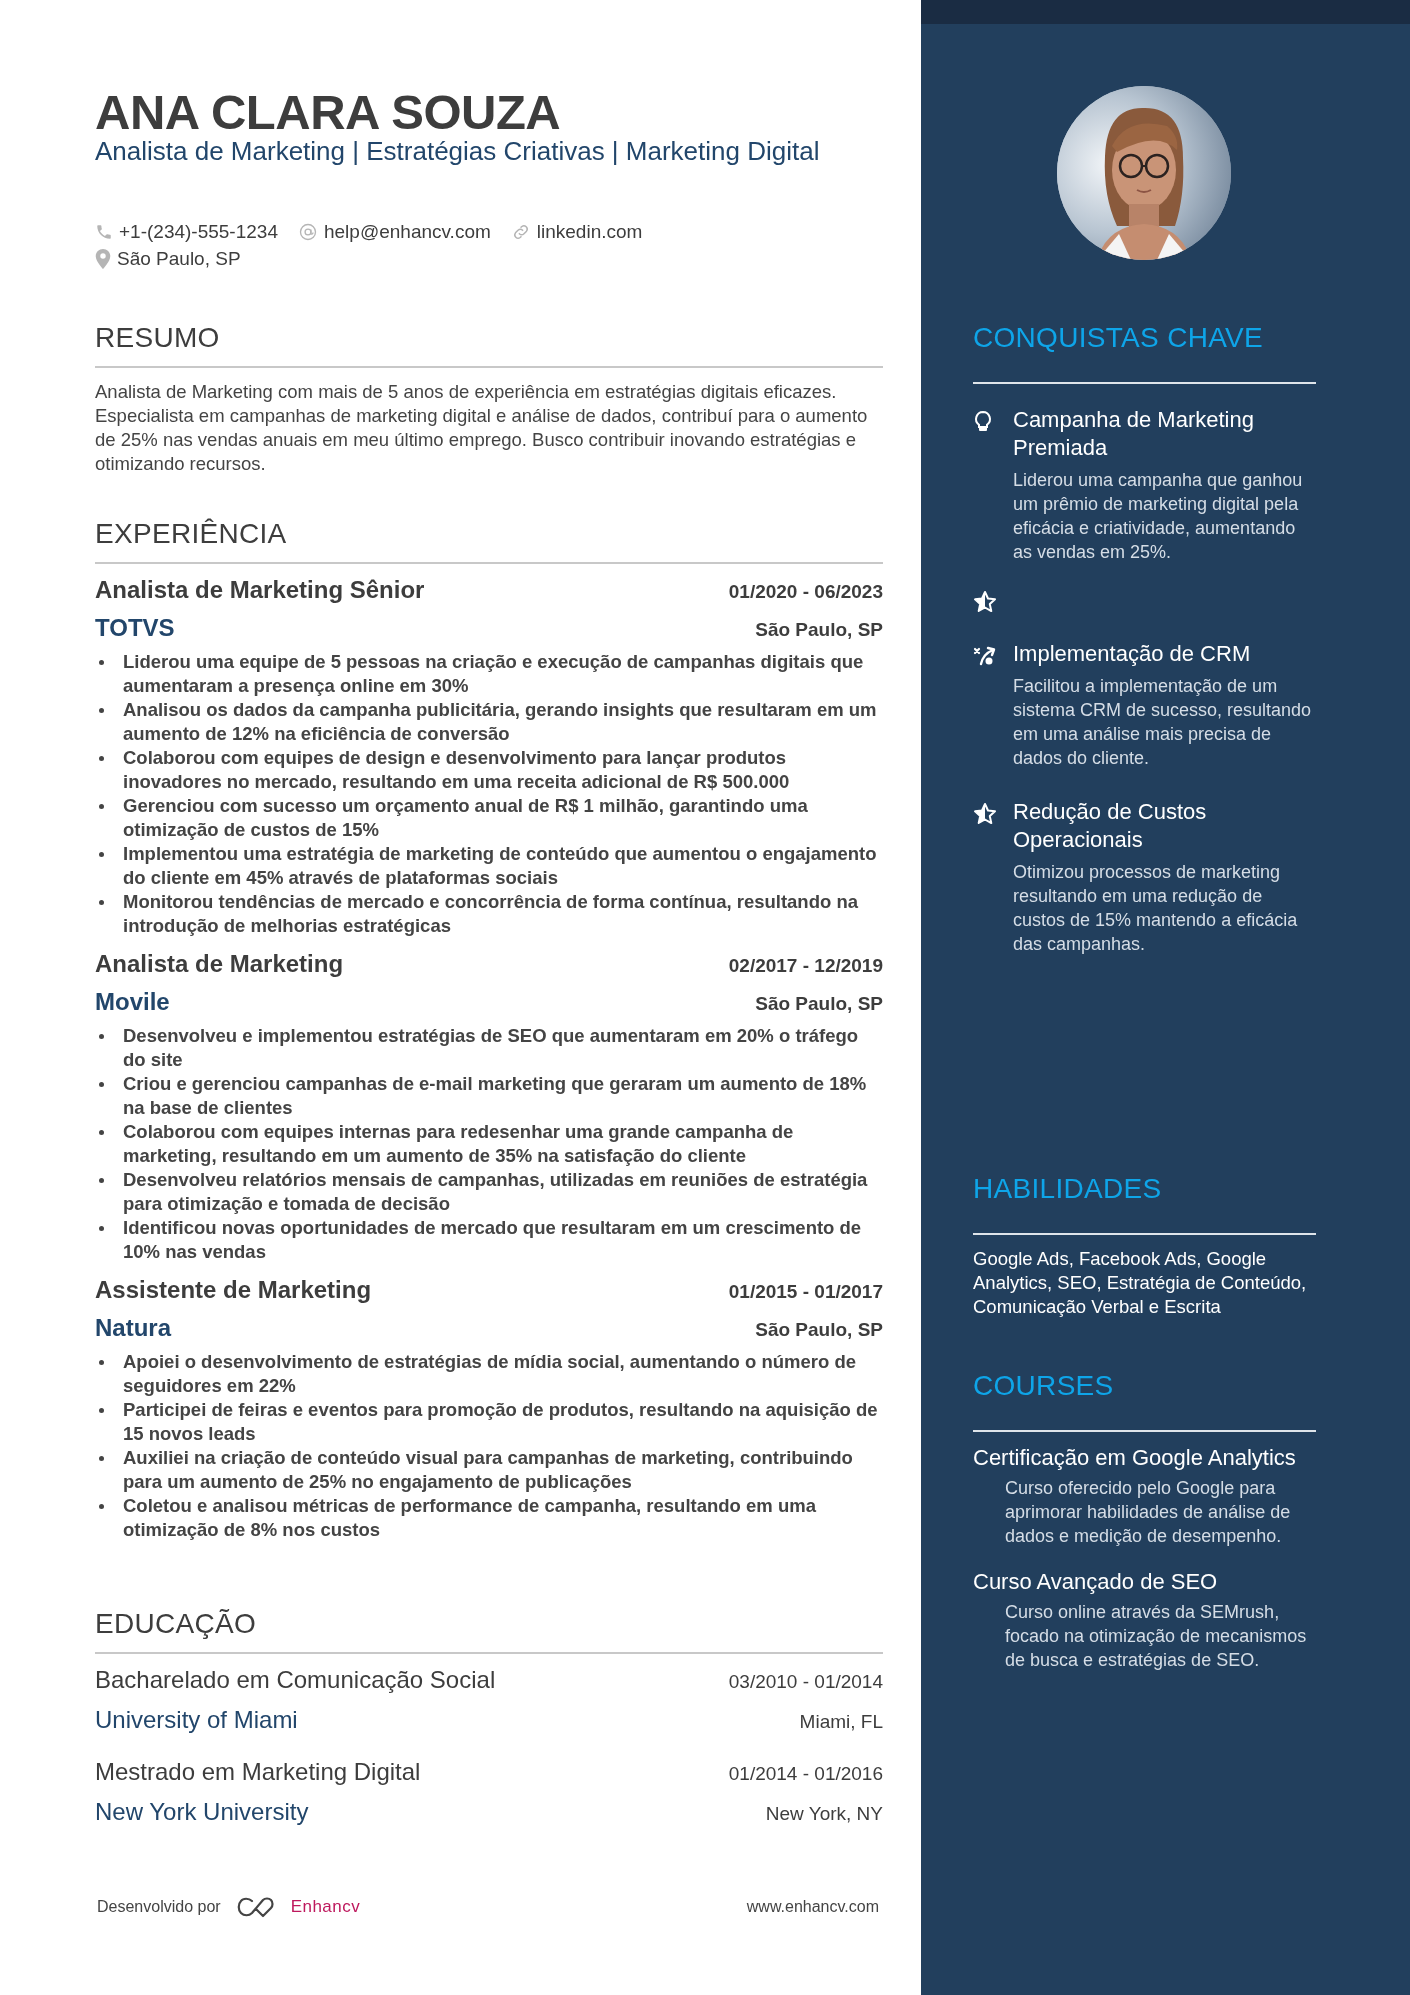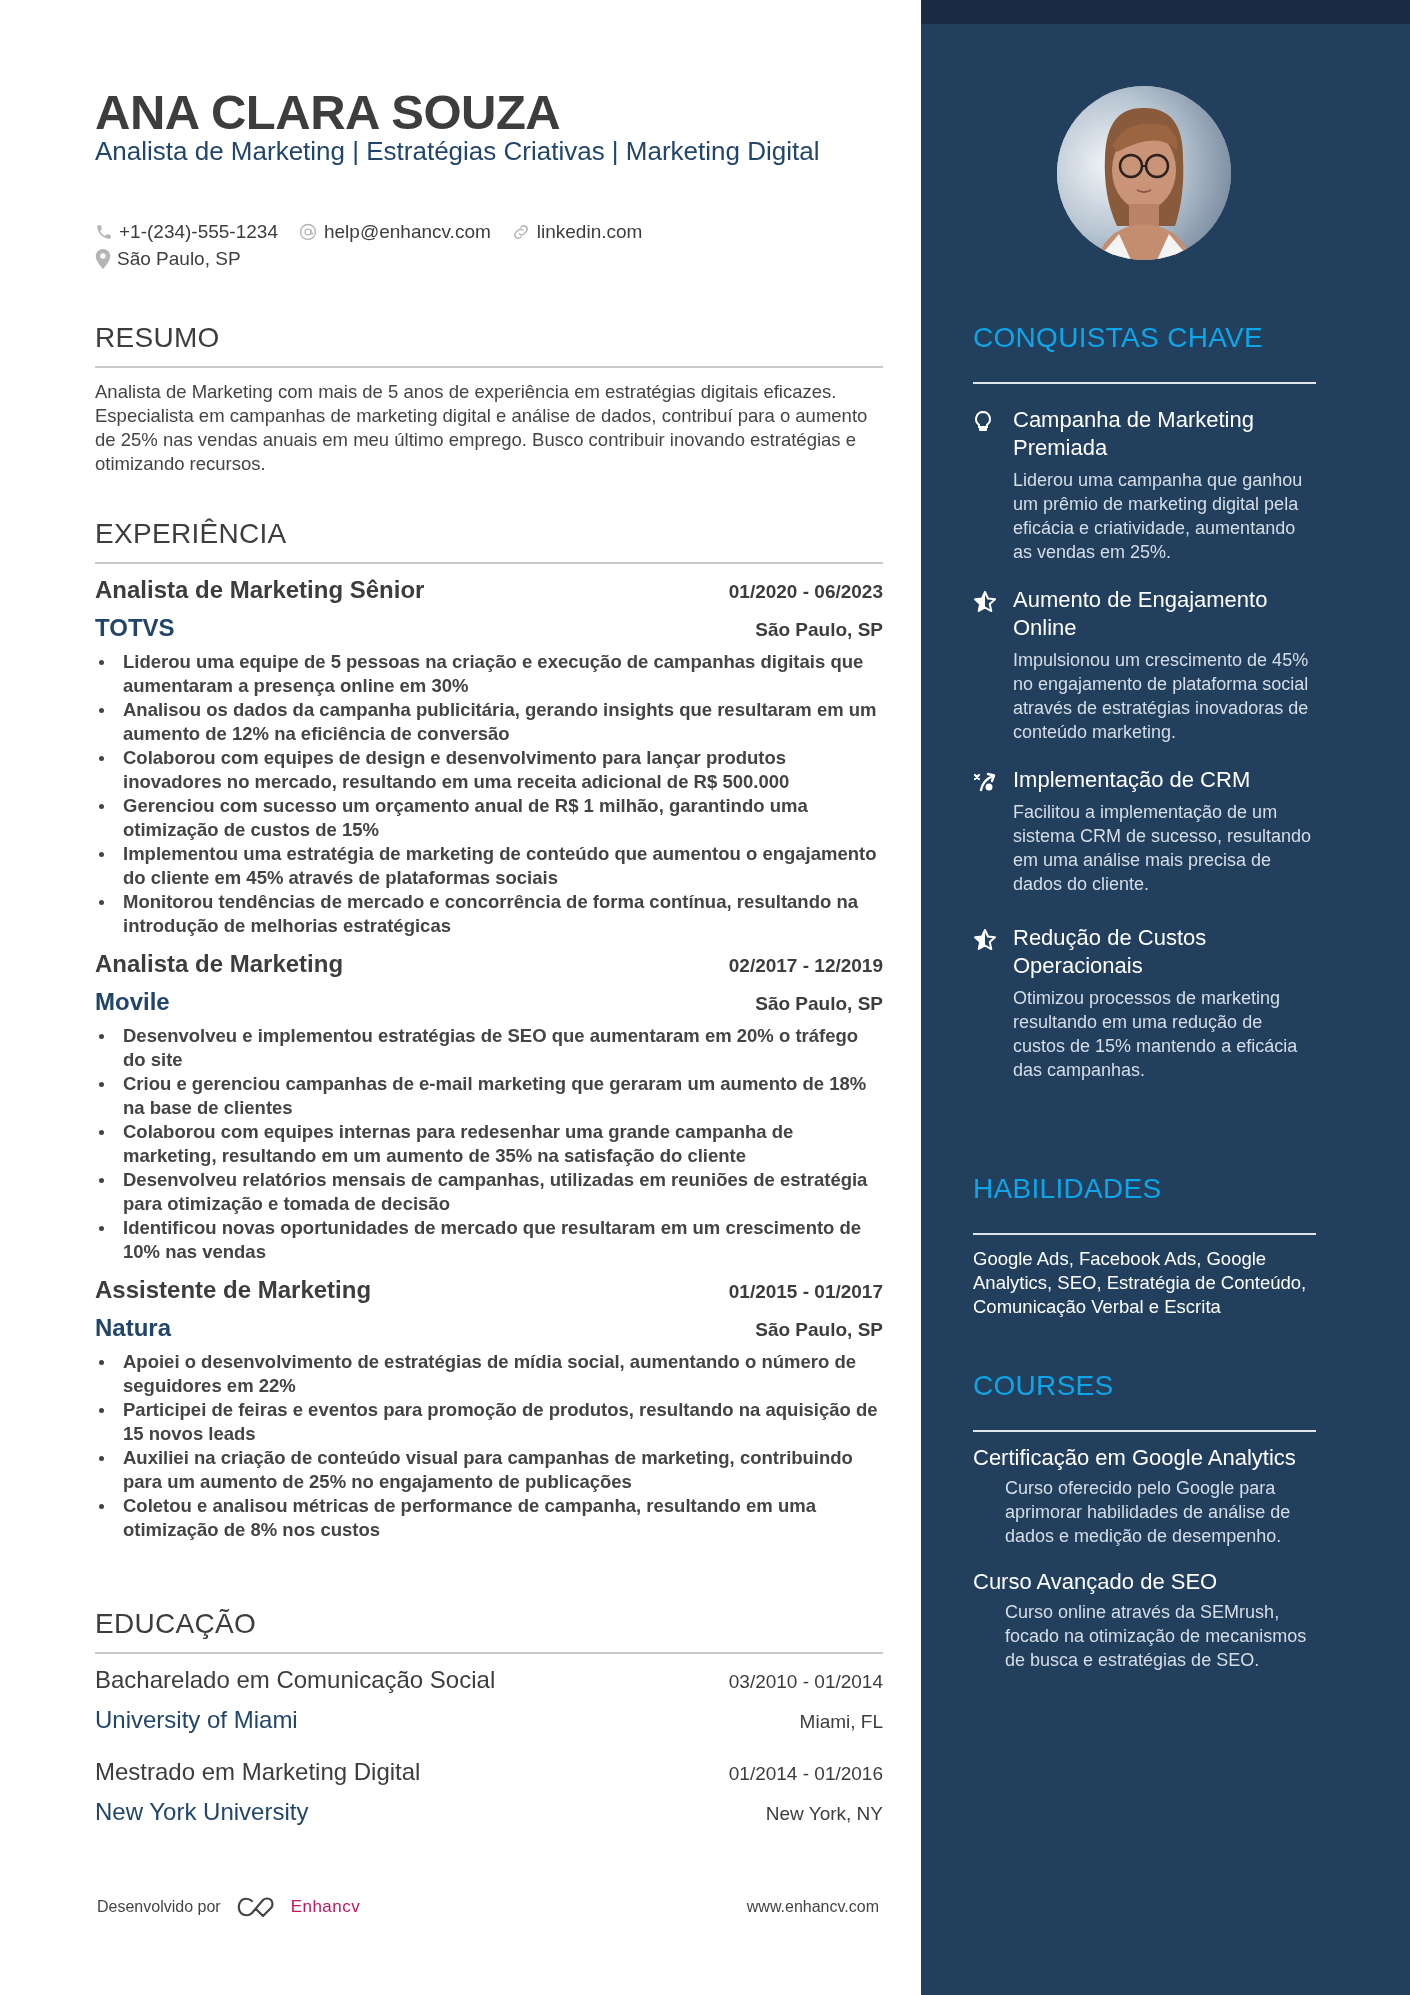--- a/index.html
+++ b/index.html
@@ -244,24 +244,20 @@
         </div>
       </div>
 
       <div class="ach" style="margin-top:22px;">
         <div class="ach-icon">
           <svg width="24" height="24" viewBox="0 0 24 24">
             <path d="M12 2l3 6.5 7 .8-5.2 4.8 1.5 7L12 17.5 5.7 21l1.5-7L2 9.3l7-.8z" fill="none" stroke="#fff" stroke-width="2" stroke-linejoin="round"></path>
             <path d="M12 2l-3 6.5-7 .8 5.2 4.8-1.5 7L12 17.5z" fill="#fff"></path>
           </svg>
         </div>
-        <div class="ach-body">
-          <div class="ach-title">Aumento de Engajamento Online</div>
-          <div class="ach-desc">Impulsionou um crescimento de 45% no engajamento de plataforma social através de estratégias inovadoras de conteúdo marketing.</div>
-        </div>
       </div>
 
       <div class="ach" style="margin-top:22px;">
         <div class="ach-icon">
           <svg width="24" height="24" viewBox="0 0 24 24">
             <path d="M2 5l4 4M6 5l-4 4" stroke="#fff" stroke-width="2.2" stroke-linecap="round"></path>
             <path d="M8 20 Q10 10 20 6" fill="none" stroke="#fff" stroke-width="2.4" stroke-linecap="round"></path>
             <path d="M15 4l6 1.5-2 5.5" fill="none" stroke="#fff" stroke-width="2.4" stroke-linecap="round" stroke-linejoin="round"></path>
             <circle cx="16" cy="17" r="3.5" fill="#fff"></circle>
           </svg>

